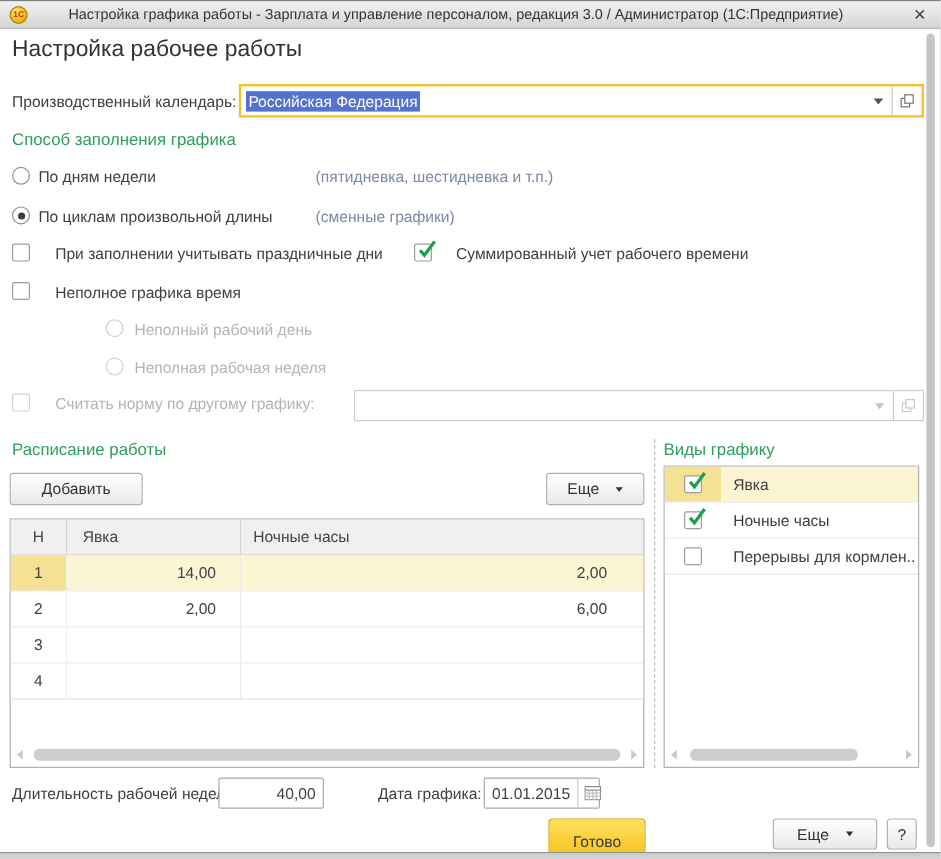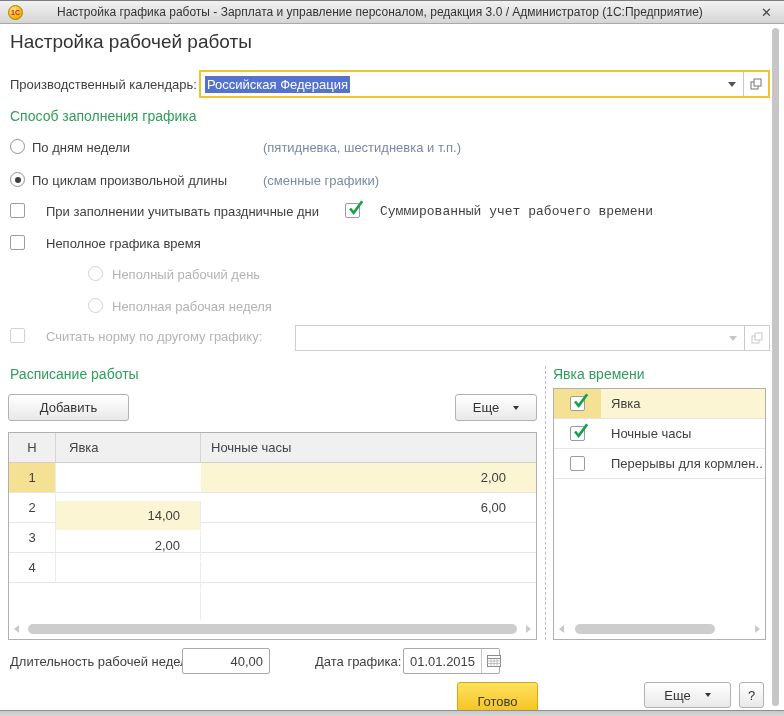--- a/index.html
+++ b/index.html
@@ -66,21 +66,21 @@
   .grid{border:1px solid #b0b0b0;background:#fff;}
   .trow{display:flex;height:30px;border-bottom:1px solid #e6e6e6;background:#fff;}
   .trow.head{background:#f0f0f0;border-bottom:1px solid #cfcfcf;}
   .tcell{font-size:13px;display:flex;align-items:center;height:100%;
     border-right:1px solid #ececec;overflow:hidden;white-space:nowrap;}
   .trow.head .tcell{border-right:1px solid #d5d5d5;color:#444;}
   .c-n{width:47px;justify-content:center;flex:0 0 auto;}
   .c-att{width:145px;flex:0 0 auto;}
   .c-night{flex:1 1 auto;border-right:none !important;}
   .num{justify-content:flex-end;}
-  .c-att.num{padding-right:20px;margin-top:38px;}
+  .c-att.num{padding-right:20px;}
   .c-night.num{padding-right:30px;}
   .trow.head .c-att{padding-left:13px;}
   .trow.head .c-night{padding-left:10px;}
   .trow.selrow .tcell{background:#fcf5d3;}
   .trow.selrow .c-n{background:#f5e193;}
 
   
   .lrow{display:flex;height:30px;border-bottom:1px solid #e6e6e6;background:#fff;align-items:center;}
   .l-cb{width:47px;display:flex;align-items:center;justify-content:center;flex:0 0 auto;height:100%;}
   .l-lbl{font-size:13px;white-space:nowrap;overflow:hidden;flex:1 1 auto;height:100%;
@@ -115,21 +115,21 @@
 <body>
 
 <div class="window">
 
   <div class="abs titlebar">
     <span class="appicon">1С</span>
     <span class="titletext">Настройка графика работы - Зарплата и управление персоналом, редакция 3.0 / Администратор  (1С:Предприятие)</span>
     <span class="closebtn">✕</span>
   </div>
 
-  <div class="abs page-title">Настройка рабочей работы</div>
+  <div class="abs page-title">Настройка рабочее работы</div>
 
   <div class="abs lbl" style="left:10px;top:77px;">Производственный календарь:</div>
   <div class="abs green-h" style="left:10px;top:108px;">Способ заполнения графика</div>
 
   <div class="abs combo gold" style="left:199px;top:70px;width:571px;height:28px;">
     <span class="ctext">
       <span class="sel">Российская Федерация</span>
     </span>
     <span class="cbtn arr">
       <span class="tri-down"></span>
@@ -151,21 +151,21 @@
   <div class="abs hint" style="left:263px;top:173px;">(сменные графики)</div>
 
   <div class="abs checkbox" style="left:10px;top:203px;"></div>
   <div class="abs lbl" style="left:46px;top:204px;">При заполнении учитывать праздничные дни</div>
 
   <div class="abs checkbox" style="left:345px;top:203px;">
     <svg width="17" height="17" viewBox="0 0 14 14">
       <path d="M2.5 7 L5.5 10.5 L12.5 1" stroke="#18a04b" stroke-width="2.2" fill="none"></path>
     </svg>
   </div>
-  <div class="abs lbl" style="left:380px;top:204px;font-family:Liberation Mono, monospace;">Суммированный учет рабочего времени</div>
+  <div class="abs lbl" style="left:380px;top:204px;">Суммированный учет рабочего времени</div>
 
   <div class="abs checkbox" style="left:10px;top:235px;"></div>
   <div class="abs lbl" style="left:46px;top:236px;">Неполное графика время</div>
 
   <div class="abs radio dis" style="left:88px;top:266px;"></div>
   <div class="abs lbl dis" style="left:112px;top:267px;">Неполный рабочий день</div>
 
   <div class="abs radio dis" style="left:88px;top:298px;"></div>
   <div class="abs lbl dis" style="left:112px;top:299px;">Неполная рабочая неделя</div>
 
@@ -179,21 +179,21 @@
     <span class="cbtn open">
       <svg width="12" height="12" viewBox="0 0 12 12">
         <rect x="1" y="4" width="7" height="7" fill="none" stroke="#c8c8c8"></rect>
         <rect x="4" y="1" width="7" height="7" fill="#fff" stroke="#c8c8c8"></rect>
       </svg>
     </span>
   </div>
 
   <div class="abs green-h" style="left:10px;top:366px;">Расписание работы</div>
 
-  <div class="abs btn" style="left:8px;top:394px;width:121px;height:27px;">
+  <div class="abs btn" style="left:8px;top:394px;width:111px;height:27px;">
     <span class="btxt">Добавить</span>
   </div>
   <div class="abs btn" style="left:455px;top:394px;width:82px;height:27px;">
     <span class="btxt">Еще</span>
     <span class="tri-down"></span>
   </div>
 
   <div class="abs grid" style="left:8px;top:432px;width:529px;height:208px;">
     <div class="trow head">
       <div class="tcell c-n">Н</div>
@@ -222,21 +222,21 @@
     </div>
     <div class="hscroll">
       <span class="sarrow left"></span>
       <span class="hthumb" style="left:18px;right:18px;"></span>
       <span class="sarrow right"></span>
     </div>
   </div>
 
   <div class="abs splitter"></div>
 
-  <div class="abs green-h" style="left:553px;top:366px;">Явка времени</div>
+  <div class="abs green-h" style="left:553px;top:366px;">Виды графику</div>
 
   <div class="abs grid" style="left:553px;top:388px;width:213px;height:252px;">
     <div class="lrow selrow">
       <span class="l-cb">
         <span class="checkbox">
           <svg width="17" height="17" viewBox="0 0 14 14">
             <path d="M2.5 7 L5.5 10.5 L12.5 1" stroke="#18a04b" stroke-width="2.2" fill="none"></path>
           </svg>
         </span>
       </span>

